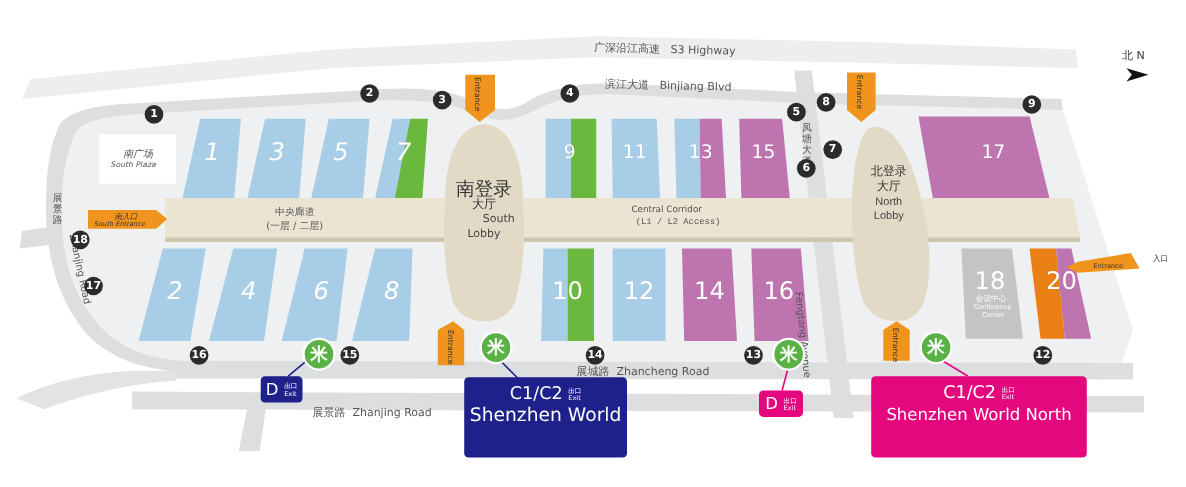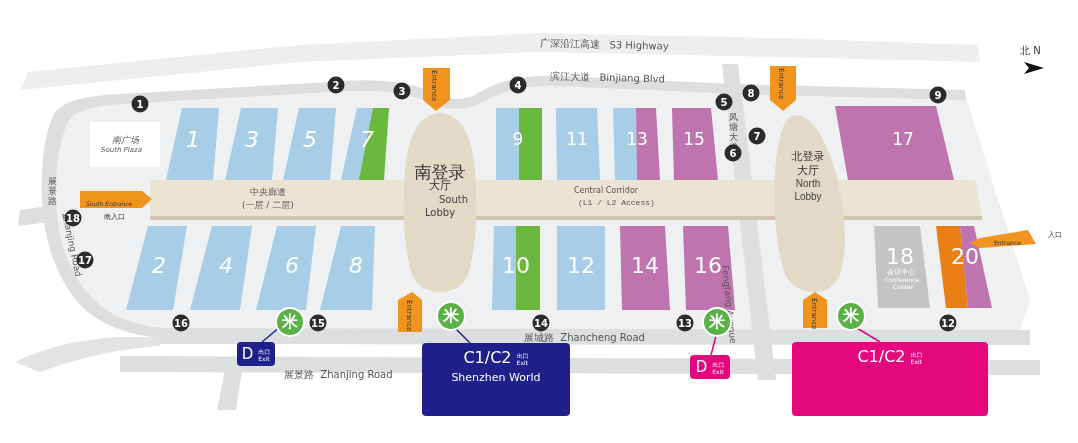--- a/index.html
+++ b/index.html
@@ -138,21 +138,21 @@
 <div class="hallnum" style="left:516px;top:265px;">10</div>
 <div class="hallnum" style="left:581px;top:265px;">12</div>
 <div class="hallnum" style="left:645px;top:265px;">14</div>
 <div class="hallnum" style="left:708px;top:265px;">16</div>
 <div class="hallnum" style="left:900px;top:256px;">18</div>
 <div class="lbl" style="left:887px;top:267px;font-size:7px;color:#fff;">会议中心</div>
 <div class="lbl" style="left:885px;top:276px;font-size:6px;color:#fff;">Conference</div>
 <div class="lbl" style="left:893px;top:283px;font-size:6px;color:#fff;">Center</div>
 <div class="hallnum" style="left:965px;top:256px;">20</div>
 
-<div class="lbl" style="left:104px;top:192px;font-size:7px;color:#333;margin-top:20px;">南入口</div>
+<div class="lbl" style="left:104px;top:192px;font-size:7px;color:#333;font-style:italic;">南入口</div>
 <div class="lbl" style="left:86px;top:200px;font-size:6px;color:#333;font-style:italic;">South Entrance</div>
 <div class="lbl" style="left:430px;top:70px;font-size:7px;color:#333;writing-mode:vertical-rl;"><span>Entrance</span></div>
 <div class="lbl" style="left:777px;top:68px;font-size:7px;color:#333;writing-mode:vertical-rl;"><span>Entrance</span></div>
 <div class="lbl" style="left:405px;top:300px;font-size:7px;color:#333;writing-mode:vertical-rl;"><span>Entrance</span></div>
 <div class="lbl" style="left:810px;top:298px;font-size:7px;color:#333;writing-mode:vertical-rl;"><span>Entrance</span></div>
 <div class="lbl" style="left:1000px;top:230px;font-size:7px;color:#333;margin-left:48px;">入口</div>
 <div class="lbl" style="left:994px;top:239px;font-size:6px;color:#333;">Entrance</div>
 
 <div class="gate" style="left:140px;top:104px;">1</div>
 <div class="gate" style="left:336px;top:85px;">2</div>
@@ -187,17 +187,18 @@
 <div class="station" style="left:237px;top:342px;width:38px;height:24px;background:#1e2189;line-height:24px;">
   <span style="font-size:15px;">D</span>
   <span class="exitsm" style="margin-top:6px;"><span>出口</span><br><span>Exit</span></span>
 </div>
 <div class="station" style="left:690px;top:355px;width:40px;height:24px;background:#e4077d;line-height:24px;">
   <span style="font-size:15px;">D</span>
   <span class="exitsm" style="margin-top:6px;"><span>出口</span><br><span>Exit</span></span>
 </div>
 <div class="station" style="left:422px;top:343px;width:148px;height:73px;background:#1e2189;">
   <div style="font-size:16px;margin-top:5px;line-height:20px;"><span>C1/C2</span> <span class="exitsm" style="margin-top:4px;"><span>出口</span><br><span>Exit</span></span></div>
-  <div style="font-size:11px;line-height:20px;">Shenzhen World</div>
+  <div style="font-size:17px;line-height:20px;">Shenzhen World</div>
 </div>
 <div class="station" style="left:792px;top:342px;width:196px;height:74px;background:#e4077d;">
   <div style="font-size:16px;margin-top:5px;line-height:20px;"><span>C1/C2</span> <span class="exitsm" style="margin-top:4px;"><span>出口</span><br><span>Exit</span></span></div>
+  <div style="font-size:15px;line-height:20px;">Shenzhen World North</div>
 </div>
 
 </body></html>

